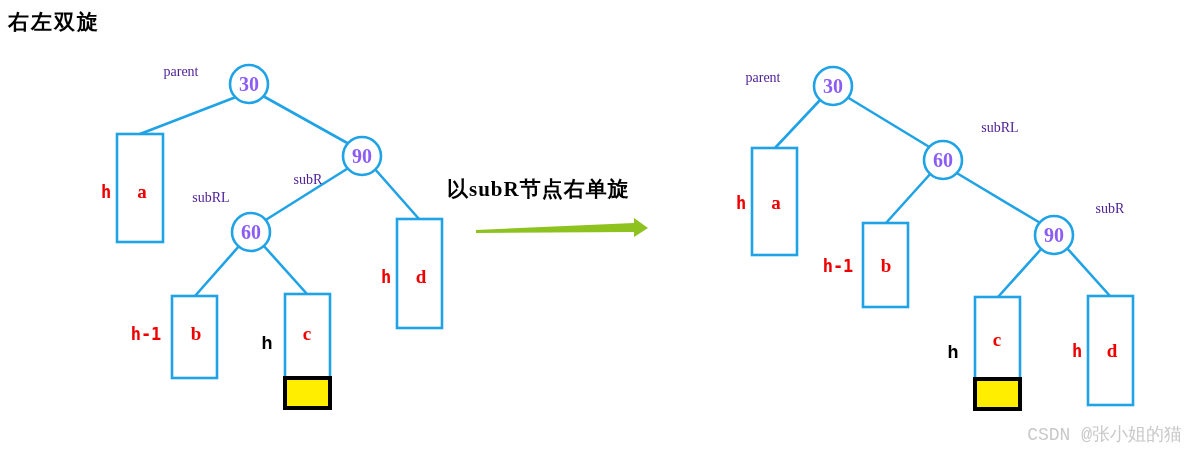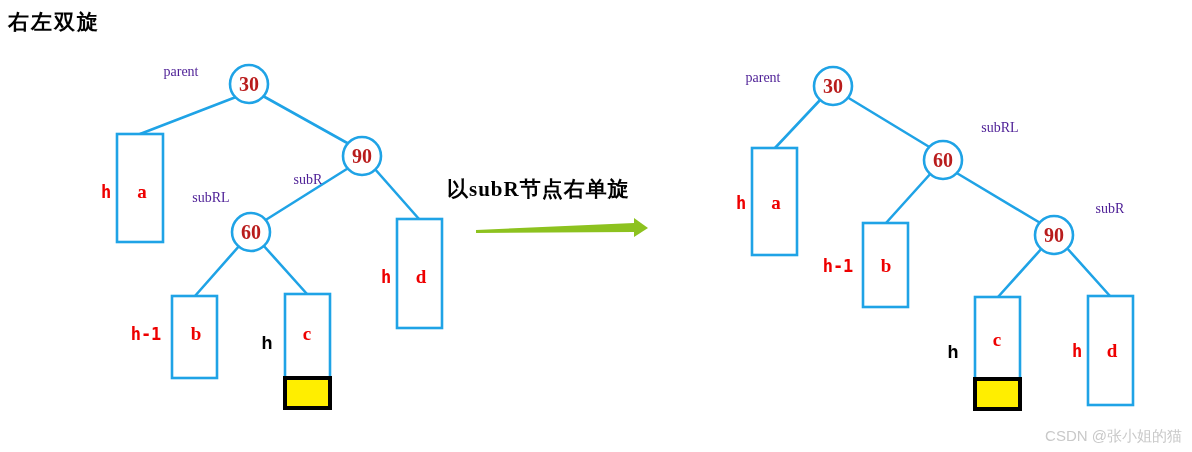--- a/index.html
+++ b/index.html
@@ -45,21 +45,21 @@
     font-size: 21px;
     color: #000000;
     letter-spacing: 1px;
     white-space: nowrap;
   }
   .node-text {
     position: absolute;
     font-family: "Liberation Serif", serif;
     font-weight: bold;
     font-size: 20px;
-    color: #b91c1c;
+    color: #8b5cf6;
     text-align: left;
     white-space: nowrap;
     transform: translate(-50%, -50%);
   }
   .tag {
     position: absolute;
     font-family: Liberation Serif, serif;
     font-size: 14px;
     color: #4c1d95;
     white-space: nowrap;
@@ -86,22 +86,22 @@
   .height-label.dark {
     color: #000000;
     font-family: "Liberation Sans", sans-serif;
     font-weight: bold;
     font-size: 18px;
   }
   .watermark {
     position: absolute;
     right: 10px;
     bottom: 6px;
-    font-family: Liberation Sans, sans-serif;
-    font-size: 15px;
+    font-family: Liberation Mono, monospace;
+    font-size: 18px;
     color: #c9c9c9;
     white-space: nowrap;
   }
 </style>
 </head>
 <body>
 
 <div id="canvas">
 
   <div class="title-cn">右左双旋</div>

